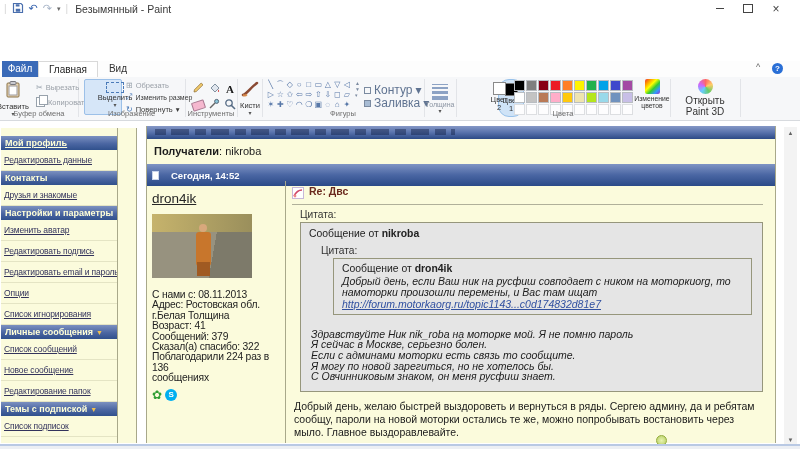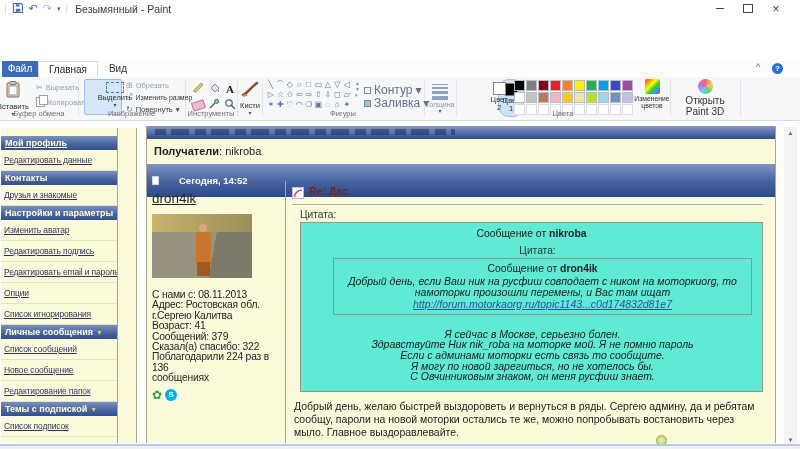--- a/index.html
+++ b/index.html
@@ -72,41 +72,41 @@
   #ystrip{position:absolute;left:118px;top:128px;width:19px;height:315px;border-right:1px solid #a8a88a;box-sizing:border-box;}
   .sbhead{height:14px;line-height:14px;background:linear-gradient(180deg,#7b90c0,#4b66a2 55%,#30508c);color:#ffffd8;font-weight:bold;font-size:9px;padding-left:4px;white-space:nowrap;}
   .sbhead.u{text-decoration:underline;}
   .sbarrow{color:#f0c050;font-size:7px;margin-left:3px;}
   .sbitem{height:20px;line-height:20px;font-size:8.5px;letter-spacing:-0.15px;color:#33335c;text-decoration:underline;padding-left:3px;border-bottom:1px solid #e4e4c4;white-space:nowrap;cursor:pointer;}
   #mainpanel{position:absolute;left:146px;top:126px;width:630px;height:317px;border-left:1px solid #a8a88a;border-right:1px solid #a8a88a;box-sizing:border-box;}
   .cutbar{position:absolute;left:0;top:0;width:100%;height:13px;background:linear-gradient(180deg,#8598c6,#5872ac 50%,#2c4a86);}
   .smudge{position:absolute;left:8px;top:3px;width:300px;height:6px;opacity:.55;
     background:repeating-linear-gradient(90deg,rgba(13,28,66,.8) 0 11px,rgba(13,28,66,0) 11px 16px,rgba(13,28,66,.8) 16px 34px,rgba(13,28,66,0) 34px 40px);}
   .recip{position:absolute;left:0;top:13px;width:100%;height:25px;line-height:25px;font-size:11px;color:#1c1c1c;padding-left:7px;box-sizing:border-box;}
-  .datebar{position:absolute;left:0;top:38px;width:100%;height:33px;background:linear-gradient(180deg,#7f94c4,#4a66a3 50%,#2b4a88);display:flex;align-items:center;gap:20px;padding-left:5px;box-sizing:border-box;color:#fff;font-size:9.5px;font-weight:bold;}
+  .datebar{position:absolute;left:0;top:38px;width:100%;height:22px;background:linear-gradient(180deg,#7f94c4,#4a66a3 50%,#2b4a88);display:flex;align-items:center;gap:12px;padding-left:5px;box-sizing:border-box;color:#fff;font-size:9.5px;font-weight:bold;}
   .pageicon{width:7px;height:9px;background:#fff;border:1px solid #c8d4ec;box-sizing:border-box;}
   .cols{position:absolute;left:0;top:55px;right:0;bottom:0;display:flex;}
   .leftcol{width:139px;border-right:1px solid #a8a88a;box-sizing:border-box;padding:8px 5px;}
   .rightcol{flex:1;padding:2px 12px 0 6px;position:relative;box-sizing:border-box;}
   .uname{display:inline-block;font-size:13.5px;color:#262626;text-decoration:underline;cursor:pointer;}
   .avatar{position:relative;width:100px;height:64px;margin-top:7px;overflow:hidden;background:#a99b68;}
   .av-top{position:absolute;left:0;top:0;width:100%;height:18px;background:linear-gradient(90deg,#c6b36c,#9a8f5c);}
   .av-road{position:absolute;left:0;top:18px;width:100%;height:46px;background:linear-gradient(100deg,#97927f 0 60%,#7d7a6a 60%);}
   .av-body{position:absolute;left:44px;top:18px;width:15px;height:34px;background:#c8762c;border-radius:3px;}
   .av-head{position:absolute;left:47px;top:10px;width:8px;height:8px;border-radius:50%;background:#d8a87c;}
   .av-legs{position:absolute;left:45px;top:48px;width:13px;height:14px;background:#a05a22;}
   .pinfo{margin-top:12px;font-size:10.3px;line-height:10.4px;letter-spacing:-0.2px;color:#222;}
   .picons{margin-top:5px;display:flex;align-items:center;gap:3px;}
   .icq{color:#2f9e33;font-size:12px;line-height:12px;}
   .skype{width:12px;height:12px;border-radius:50%;background:#00aff0;color:#fff;font-size:8px;font-weight:bold;text-align:center;line-height:12px;}
   .ptitle{display:flex;align-items:flex-start;gap:5px;margin-top:2px;height:15px;}
   .ptitle b{font-size:10.5px;color:#6b2a1e;}
   .titlehr{border:none;border-top:1px solid #b0b09a;margin:4px 0 4px 0;}
   .qlabel{font-size:10.2px;color:#333;margin-left:8px;}
-  .qbox{margin:2px 0 0 8px;border:1px solid #96967c;background:#5eead4;padding:5px 8px;text-align:center;}
+  .qbox{margin:2px 0 0 8px;border:1px solid #96967c;background:#e5e5e5;padding:5px 8px;}
   .qbox.inner{margin:2px 2px 0 24px;padding:4px 8px;}
   .qfrom{font-size:10.4px;color:#222;}
   .qlabel2{font-size:10.2px;color:#333;margin:6px 0 0 12px;}
   .emtext{font-style:italic;font-size:10.5px;line-height:11.3px;color:#1c1c1c;margin-top:2px;}
   .qlink{font-style:italic;font-size:10.5px;line-height:11.3px;color:#3050a0;text-decoration:underline;cursor:pointer;}
   .outerlines{margin:14px 0 4px 2px;font-style:italic;font-size:10.5px;line-height:10.6px;color:#1c1c1c;}
   .reply{margin:8px 0 0 2px;font-size:10.5px;line-height:12.9px;color:#1a1a1a;}
   .sig{border:none;border-top:1px solid #8f8f7a;width:112px;margin:9px 0 0 0;}
   .smiley{position:absolute;left:656px;top:435px;width:11px;height:11px;border-radius:50%;background:radial-gradient(#e8f4b0,#b4cc60);border:1px solid #93ad3c;box-sizing:border-box;}
   #vscroll{position:absolute;left:784px;top:127px;width:13px;height:319px;background:#f3f3f3;}
@@ -387,21 +387,21 @@
         <div class="avatar">
           <div class="av-top"></div>
             <div class="av-road"></div>
           <div class="av-head"></div>
             <div class="av-body"></div>
             <div class="av-legs"></div>
         </div>
         <div class="pinfo" id="profile-lines">
             <div>С нами с: 08.11.2013</div>
             <div>Адрес: Ростовская обл.</div>
-            <div>г.Сергею Калитва</div>
+            <div>г.Белая Толщина</div>
             <div>Возраст: 41</div>
             <div>Сообщений: 379</div>
             <div>Сказал(а) спасибо: 322</div>
             <div>Поблагодарили 224 раз в 136</div>
             <div>сообщениях</div>
           </div>
         <div class="picons">
           <span class="icq">✿</span>
           <span class="skype">S</span>
         </div>
@@ -422,22 +422,22 @@
           <div class="qlabel2">Цитата:</div>
           <div class="qbox inner">
             <div class="qfrom"><span>Сообщение от</span> <b>dron4ik</b></div>
             <div class="emtext" id="inner-lines">
                 <div>Добрый день, если Ваш ник на русфиш совподает с ником на моторкиorg, то</div>
                 <div>намоторки произошли перемены, и Вас там ищат</div>
               </div>
             <div class="qlink">http://forum.motorkaorg.ru/topic1143...c0d174832d81e7</div>
           </div>
           <div class="outerlines" id="outer-lines">
+              <div>Здравствуйте Ник nik_roba на моторке мой. Я не помню пароль</div>
               <div>Я сейчас в Москве, серьезно болен.</div>
-              <div>Здравствуйте Ник nik_roba на моторке мой. Я не помню пароль</div>
               <div>Если с админами моторки есть связь то сообщите.</div>
               <div>Я могу по новой зарегиться, но не хотелось бы.</div>
               <div>С Овчинниковым знаком, он меня русфиш знает.</div>
             </div>
         </div>
         <div class="reply" id="reply-lines">
             <div>Добрый день, желаю быстрей выздороветь и вернуться в ряды. Сергею админу, да и ребятам</div>
             <div>сообщу, пароли на новой моторки остались те же, можно попробывать востановить через</div>
             <div>мыло. Главное выздоравлевайте.</div>
           </div>

